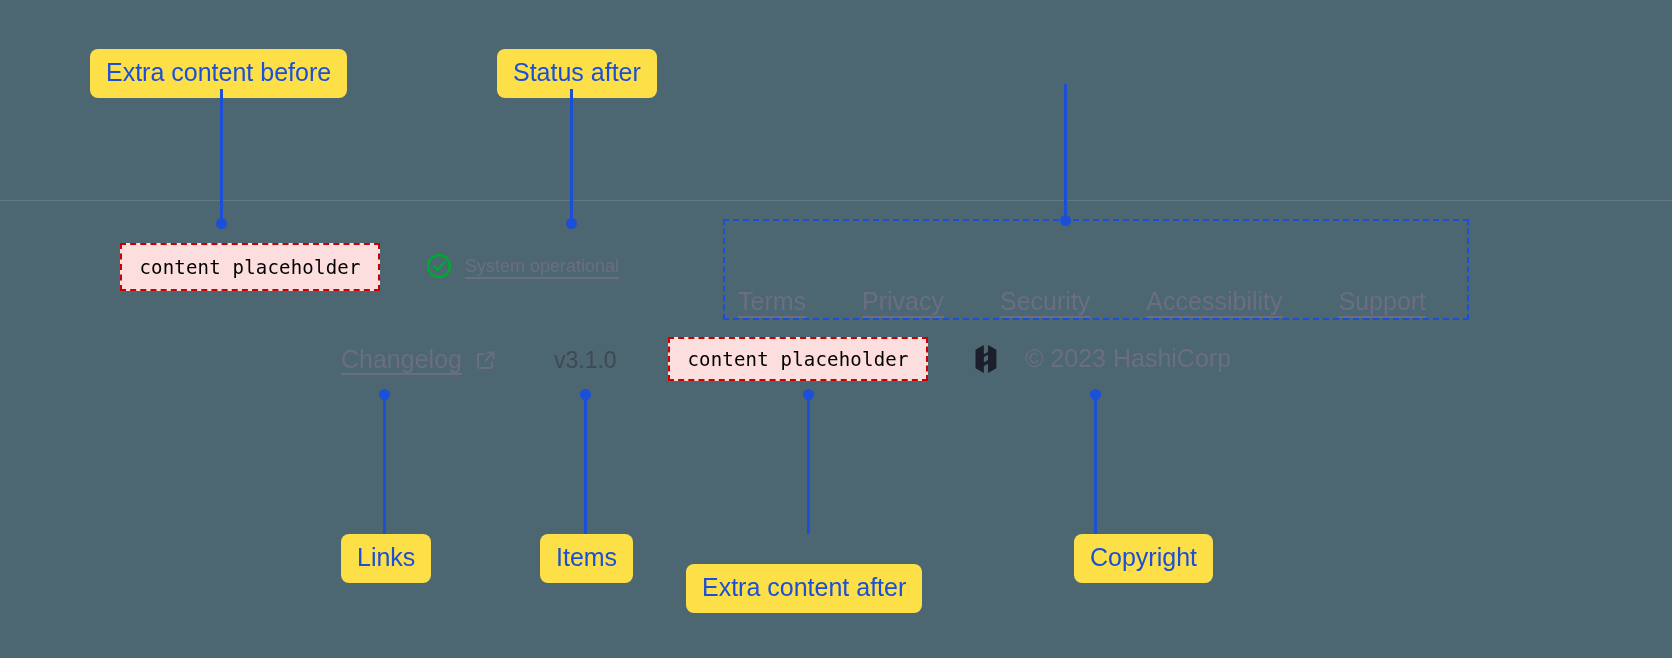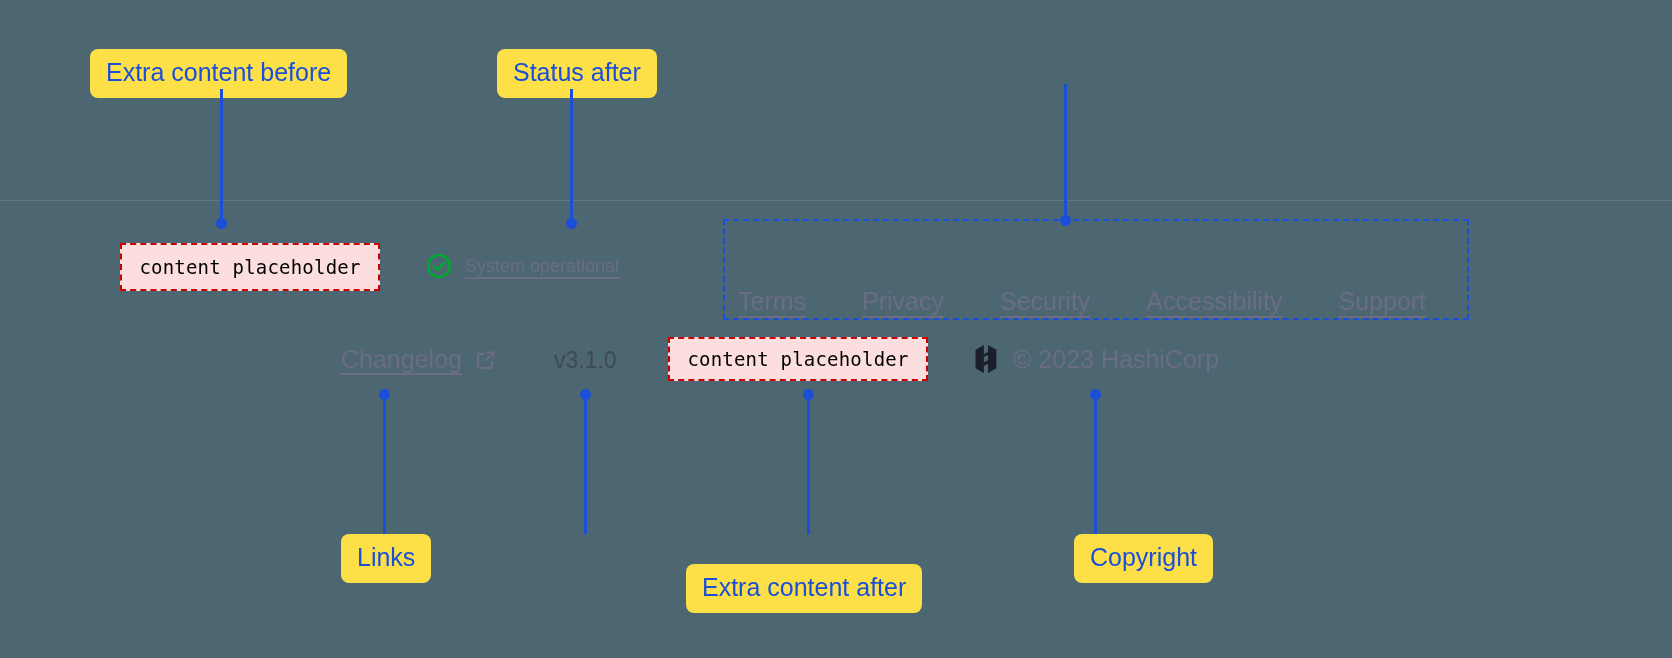--- a/index.html
+++ b/index.html
@@ -149,22 +149,21 @@
     font-size: 23px;
     color: #3d4a52;
     white-space: nowrap;
   }
 
   #copyright-block {
     position: absolute;
     left: 972px;
     top: 344px;
     display: flex;
-    align-items: center;
-    gap: 13px;
+    gap: 25px;
     white-space: nowrap;
   }
   .hashi-logo {
     width: 28px;
     height: 30px;
     display: block;
   }
   .copyright-text {
     font-size: 25px;
     color: #6b6e83;
@@ -281,20 +280,21 @@
   <div id="l-status" class="leader"></div>
   <div id="d-status" class="dot"></div>
 
   <div id="l-legal" class="leader"></div>
   <div id="d-legal" class="dot"></div>
 
   <div id="c-links" class="callout">Links</div>
   <div id="l-links" class="leader"></div>
   <div id="d-links" class="dot"></div>
 
+  <div id="c-items" class="callout">Items</div>
   <div id="l-items" class="leader"></div>
   <div id="d-items" class="dot"></div>
 
   <div id="c-extra-after" class="callout">Extra content after</div>
   <div id="l-extra-after" class="leader"></div>
   <div id="d-extra-after" class="dot"></div>
 
   <div id="c-copyright" class="callout">Copyright</div>
   <div id="l-copyright" class="leader"></div>
   <div id="d-copyright" class="dot"></div>

